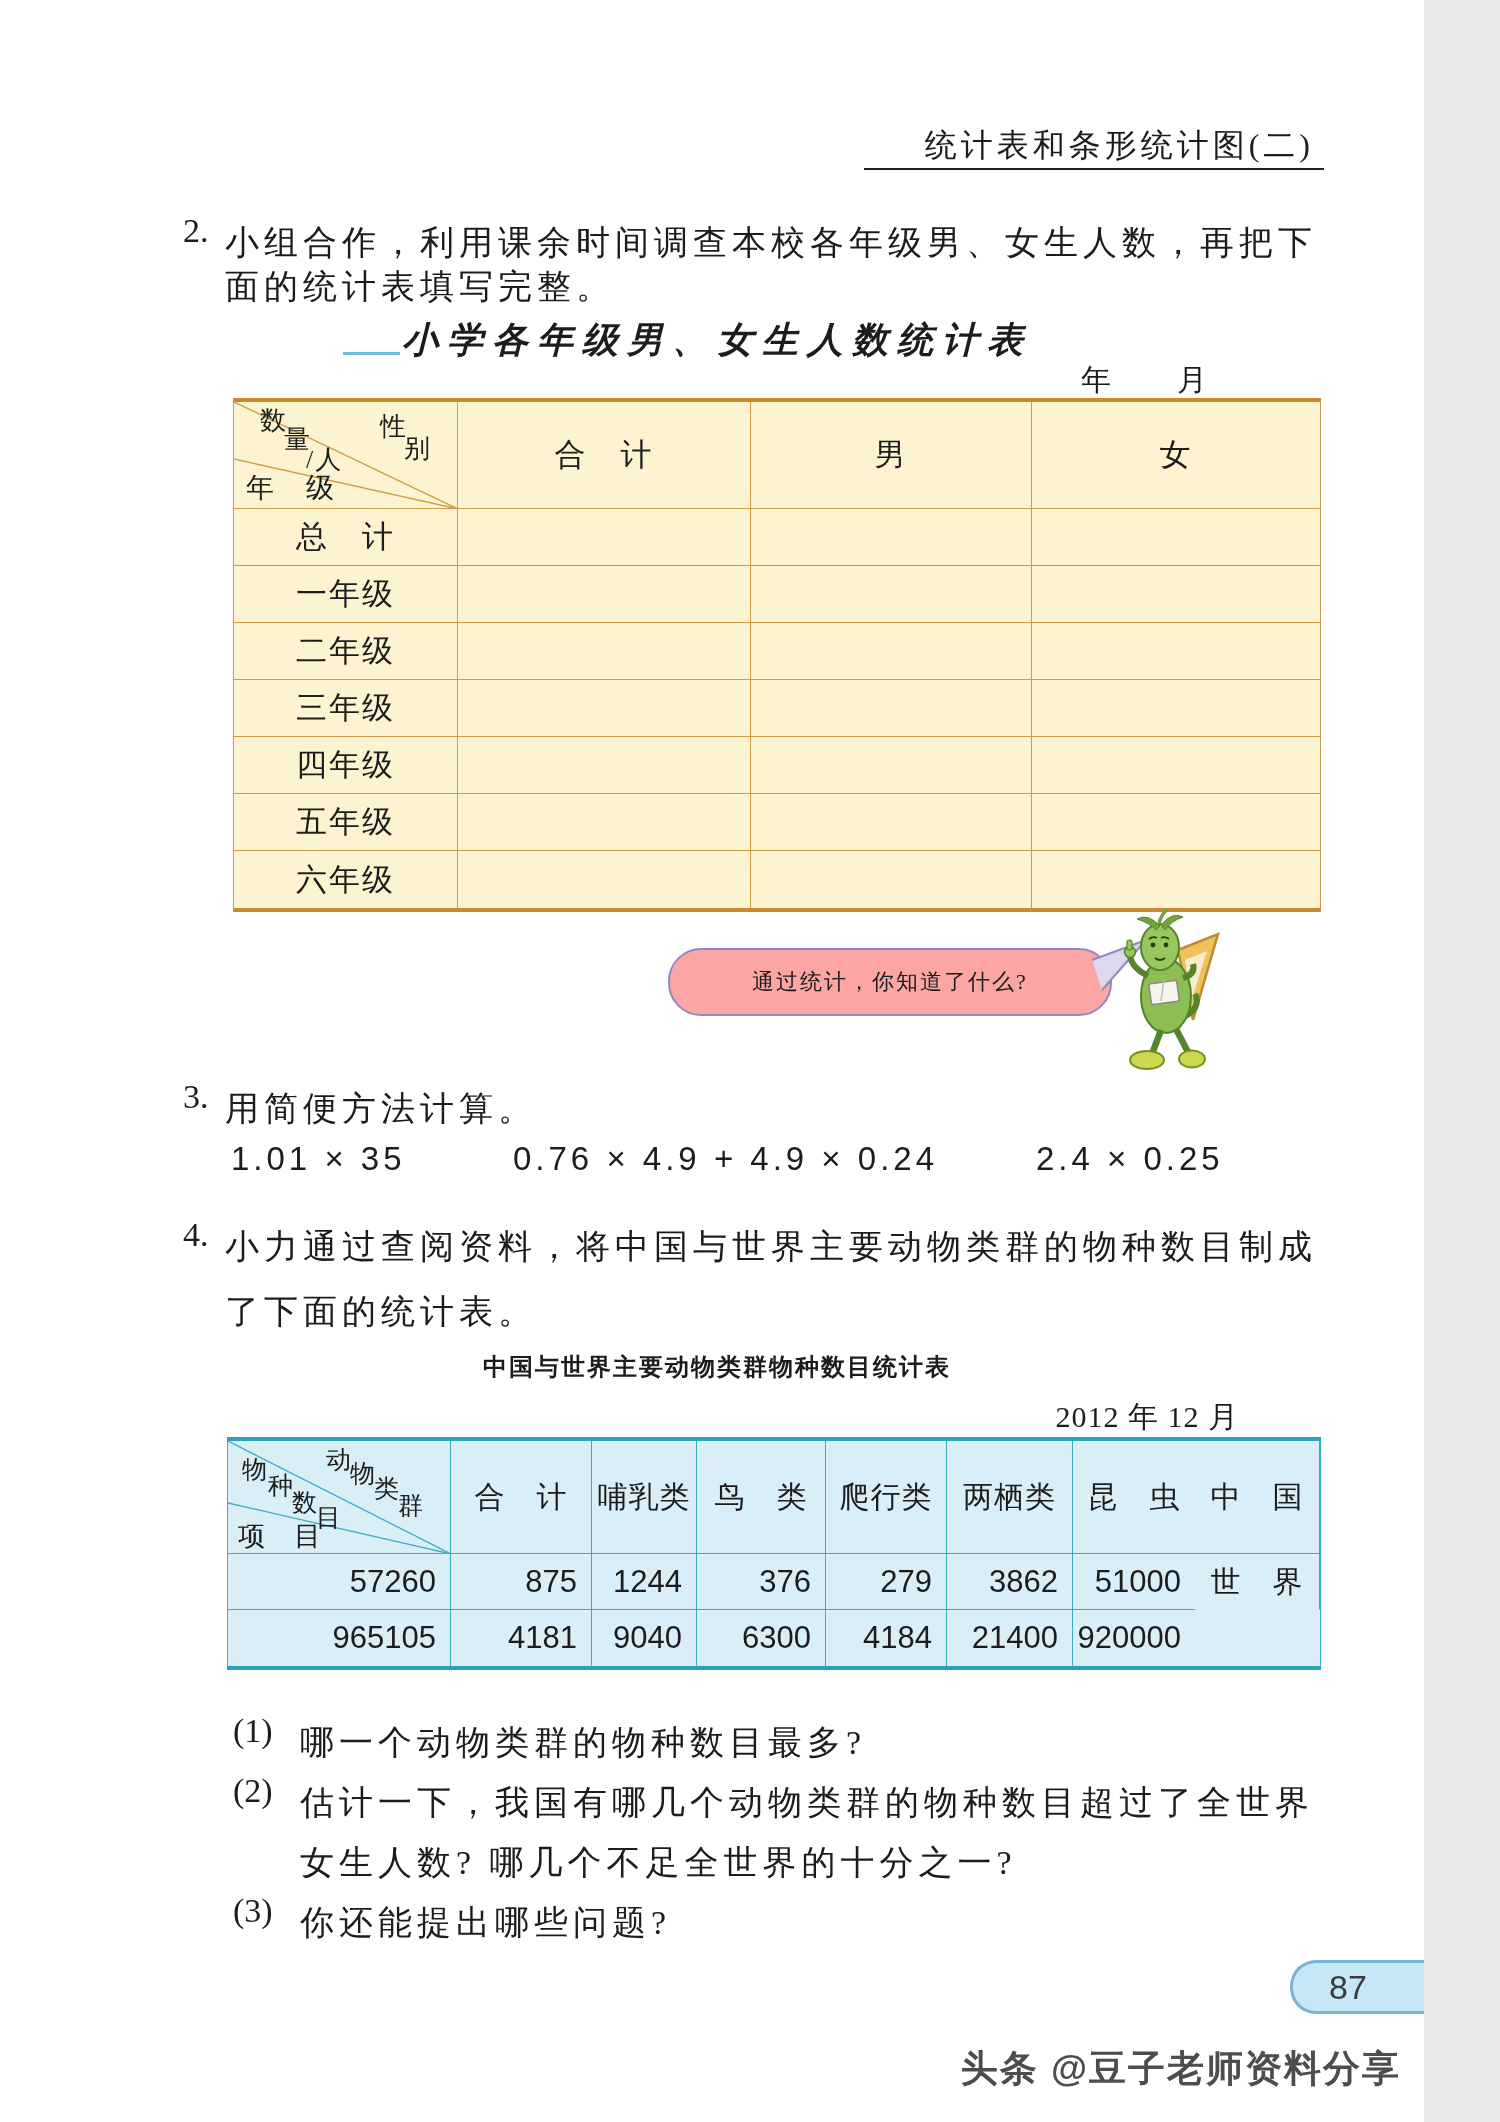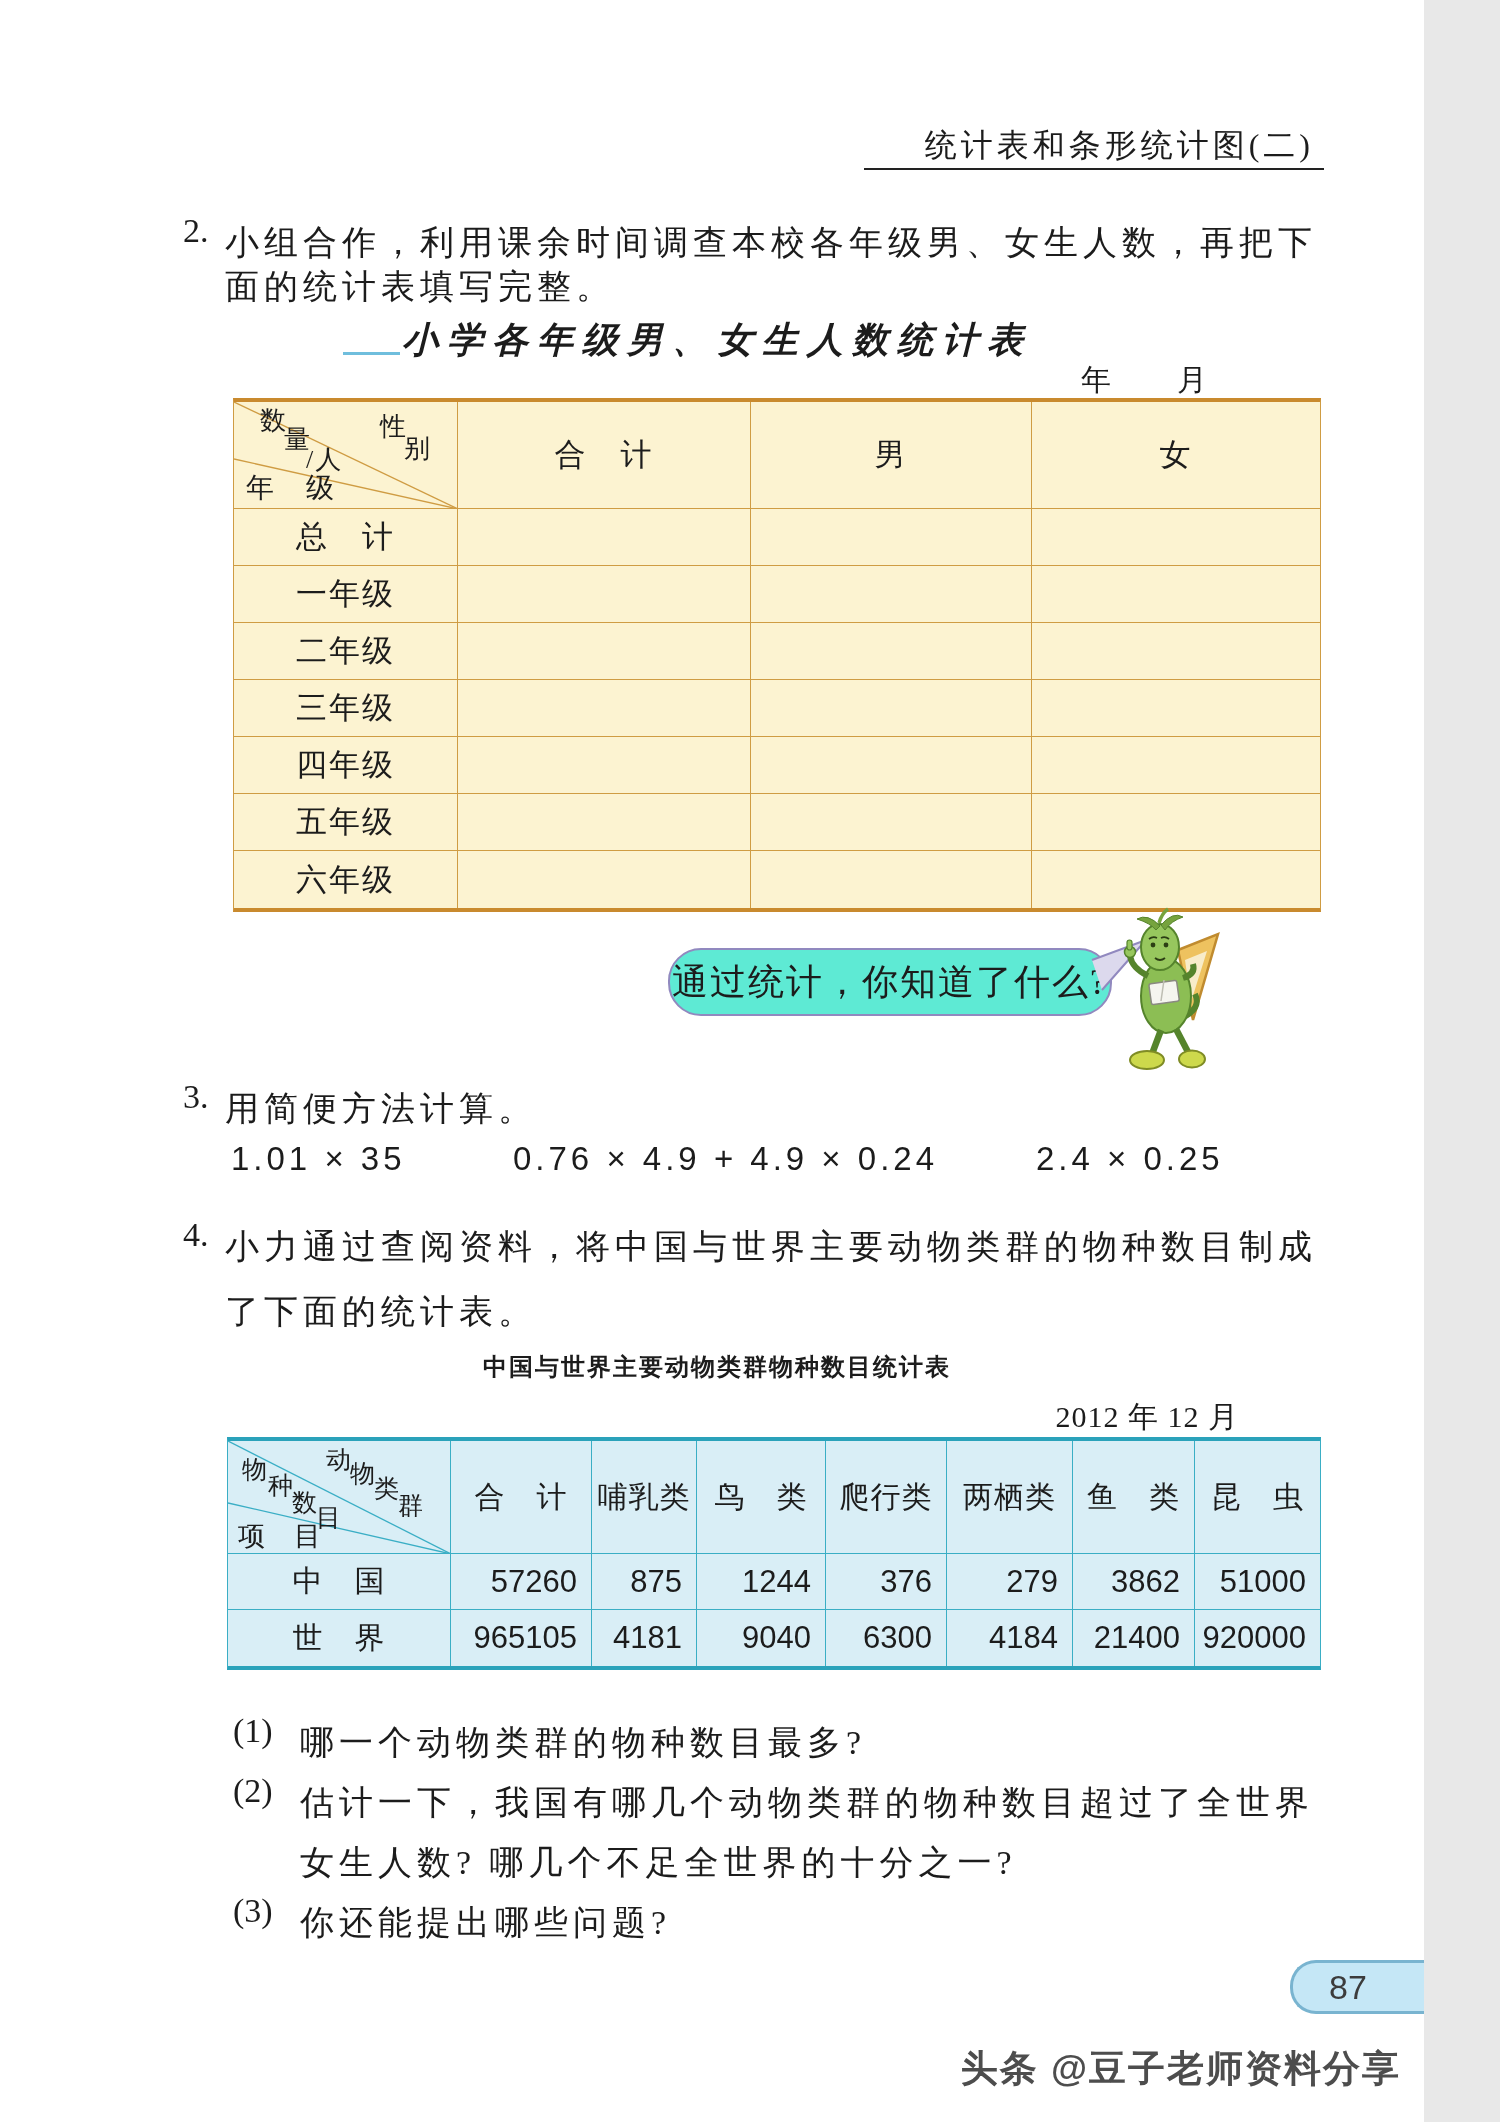--- a/index.html
+++ b/index.html
@@ -30,23 +30,23 @@
       border-left:1px solid #cf9c43;border-right:1px solid #cf9c43;}
   .t1 .cell{border-right:1px solid #cf9c43;border-bottom:1px solid #cf9c43;
       display:flex;align-items:center;justify-content:center;
       font-size:31px;letter-spacing:2px;}
   .t1 .cl{border-right:none;} .t1 .rl{border-bottom:none;}
   .corner{position:relative;}
   .corner svg{position:absolute;left:0;top:0;}
   .corner span{position:absolute;font-size:26px;line-height:1;}
 
   
-  .bubble{top:948px;left:668px;width:440px;height:64px;background:#5eead4;
+  .bubble{top:948px;left:668px;width:440px;height:64px;background:#fca5a5;
       border:2px solid #9189bf;border-radius:33px;display:flex;align-items:center;
-      justify-content:center;font-size:36px;letter-spacing:2px;}
+      justify-content:center;font-size:22px;letter-spacing:2px;}
   .bubble-tail{top:936px;left:1090px;}
   .mascot{top:906px;left:1120px;}
 
   
   .expr{top:1140px;font-size:33px;letter-spacing:4px;}
 
   
   .t2-title{top:1351px;left:483px;font-size:24px;letter-spacing:2px;white-space:nowrap;}
   .t2-date{top:1397px;right:185px;font-size:30px;letter-spacing:1px;}
   .t2{top:1437px;left:227px;width:1092px;display:grid;
@@ -203,21 +203,20 @@
       <span style="left:122px;top:20px;">物</span>
       <span style="left:146px;top:35px;">类</span>
       <span style="left:170px;top:52px;">群</span>
       <span style="left:10px;top:82px;font-size:27px;">项　目</span>
     </div>
     <div class="cell">合　计</div>
     <div class="cell">哺乳类</div>
     <div class="cell">鸟　类</div>
     <div class="cell">爬行类</div>
     <div class="cell">两栖类</div>
-    <div class="cell">鱼　类</div>
     <div class="cell cl">昆　虫</div>
 
     <div class="cell">中　国</div>
     <div class="cell val num">57260</div>
     <div class="cell val num">875</div>
     <div class="cell val num">1244</div>
     <div class="cell val num">376</div>
     <div class="cell val num">279</div>
     <div class="cell val num">3862</div>
     <div class="cell val num cl">51000</div>

